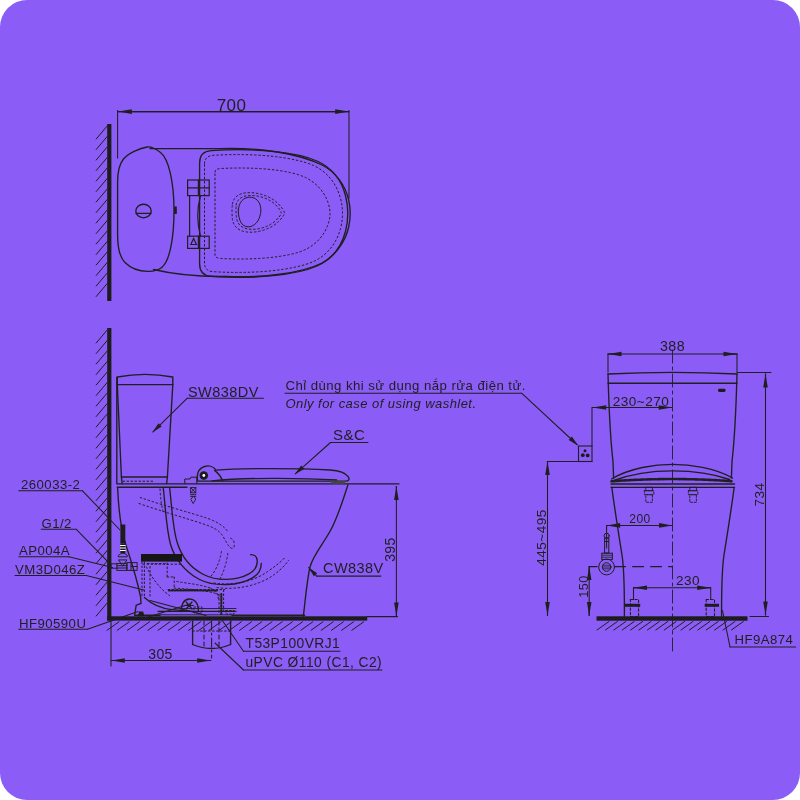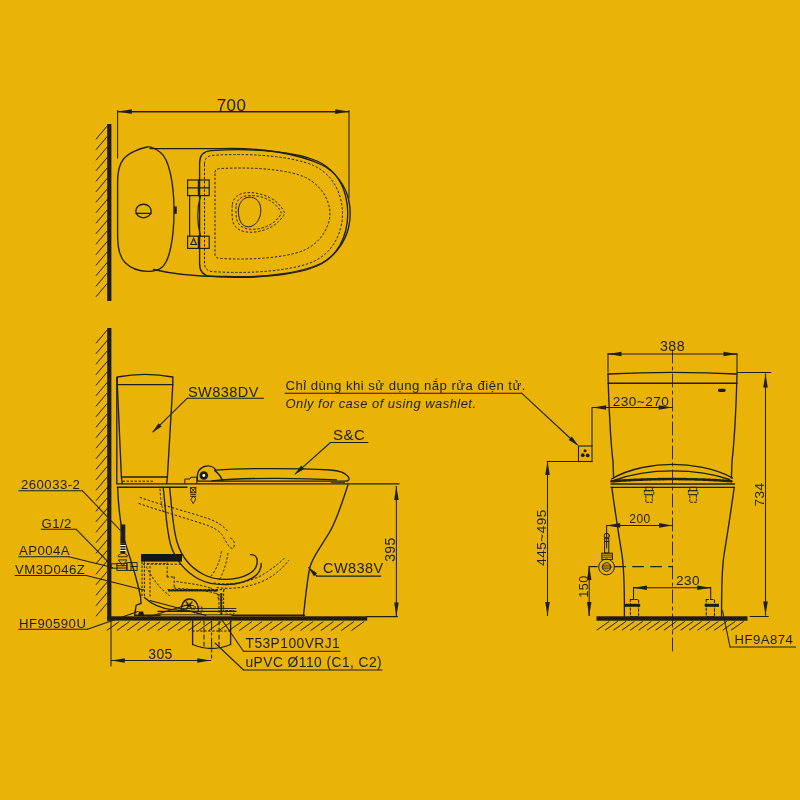--- a/index.html
+++ b/index.html
@@ -1,16 +1,16 @@
 <!DOCTYPE html>
 <html><head>
 <meta charset="utf-8">
 <style>
   html,body{margin:0;padding:0;background:#ffffff;}
-  #page{width:800px;height:800px;position:relative;background:#eab308;overflow:hidden;}
+  #page{width:800px;height:800px;position:relative;background:#8b5cf6;overflow:hidden;border-radius:27px;}
   svg{position:absolute;top:0;left:0;}
   text{font-family:"Liberation Sans", sans-serif;fill:#1f1f1f;stroke:none !important;letter-spacing:0.45px;}
 </style>
 </head>
 <body>
 <div id="page">
 <svg width="800" height="800" viewBox="0 0 800 800">
 <defs>
   <marker id="arL" markerWidth="16" markerHeight="8" refX="0.5" refY="4" orient="auto" markerUnits="userSpaceOnUse">
     <path d="M0.5,4 L14,1.7 L14,6.3 Z" fill="#1f1f1f"></path>

